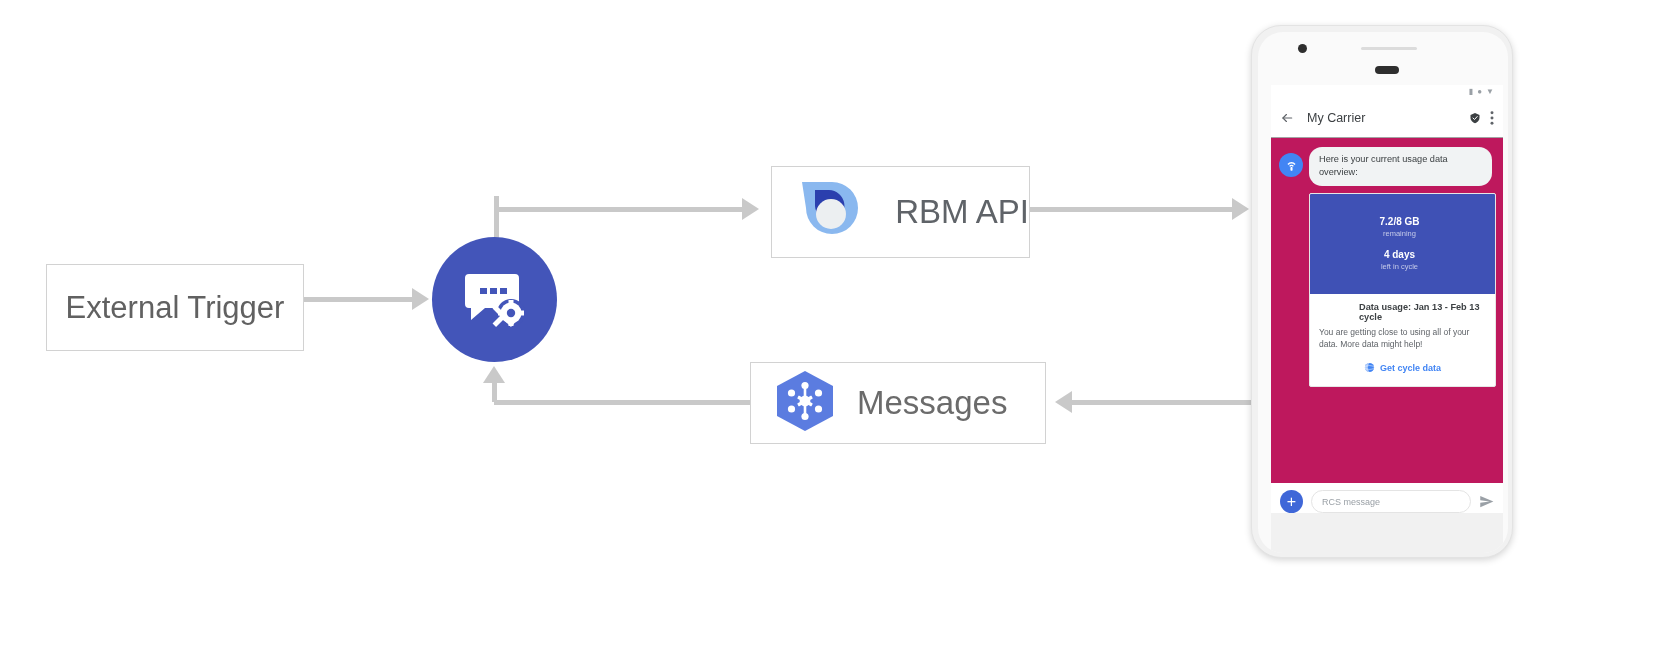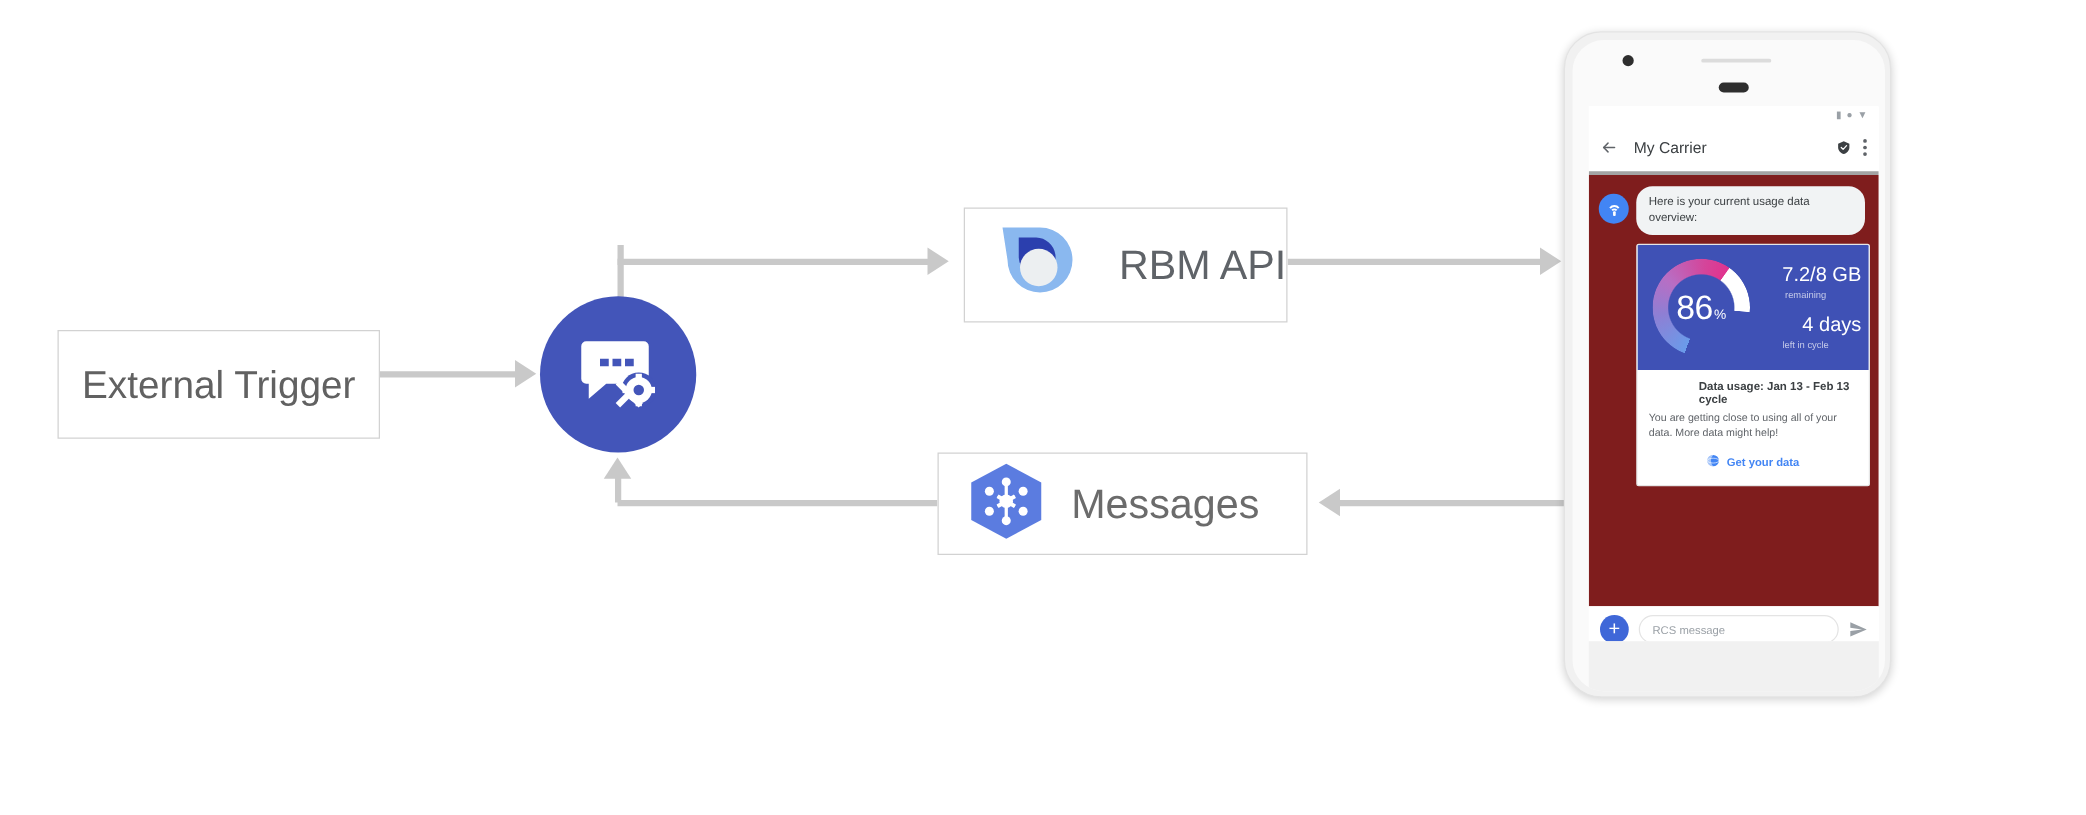--- a/index.html
+++ b/index.html
@@ -179,35 +179,35 @@
   }
   .status-ico { color: #9aa0a6; font-size: 8px; line-height: 8px; }
 
   
   #app-bar {
     height: 38px;
     display: flex;
     align-items: center;
     padding: 0 9px;
     background: #ffffff;
-    border-bottom: 3px solid #a3a3a3;
+    border-bottom: 1px solid #a3a3a3;
   }
   #app-bar-title {
     flex: 1;
     font-size: 12.5px;
     color: #3c4043;
     margin-left: 13px;
     white-space: nowrap;
   }
   .appbar-icon { color: #5f6368; display: flex; align-items: center; }
 
   
   #conversation {
     padding: 9px 8px 0 8px;
-    background: #7f1d1d;
+    background: #be185d;
     height: 345px;
     box-sizing: border-box;
   }
   #bot-row { display: flex; align-items: flex-start; gap: 6px; }
   #bot-avatar {
     width: 24px; height: 24px;
     border-radius: 50%;
     background: #4285f4;
     flex: 0 0 auto;
     display: flex; align-items: center; justify-content: center;
@@ -274,21 +274,21 @@
   }
   #gauge-number { font-size: 27px; font-weight: 300; letter-spacing: -0.5px; }
   #gauge-unit { font-size: 11px; font-weight: 300; margin-left: 1px; }
 
   #card-stats {
     flex: 1;
     text-align: center;
     color: #ffffff;
     padding-right: 6px;
   }
-  .stat-main { font-size: 16px; font-weight: normal; line-height: 1.2; text-align: right; }
+  .stat-main { font-size: 10px; font-weight: bold; line-height: 1.2; }
   .stat-sub  { font-size: 7.5px; color: #c5cae9; margin-top: 1px; }
   .stat-block + .stat-block { margin-top: 11px; }
 
   #card-text { padding: 8px 9px 3px 9px; }
   #card-title {
     font-size: 9.2px;
     font-weight: bold;
     color: #3c4043;
     margin-bottom: 4px;
     padding-left: 40px;
@@ -487,27 +487,20 @@
                 <path d="M5.5 9.5 a8.5 8.5 0 0 1 13 0 l-1.9 1.6 a6 6 0 0 0 -9.2 0 z"></path>
                 <path d="M8.2 12.6 a5 5 0 0 1 7.6 0 l-1.8 1.5 a2.7 2.7 0 0 0 -4 0 z"></path>
                 <rect x="10.3" y="14.5" width="3.4" height="6" rx="1.2"></rect>
               </svg>
             </div>
             <div id="bot-bubble">Here is your current usage data overview:</div>
           </div>
 
           <div id="rich-card">
             <div id="card-graphic">
-              <div id="gauge-wrap">
-                <div id="gauge-ring"></div>
-                <div id="gauge-value">
-                  <span id="gauge-number">86</span>
-                  <span id="gauge-unit">%</span>
-                </div>
-              </div>
               <div id="card-stats">
                 <div class="stat-block">
                   <div class="stat-main">7.2/8 GB</div>
                   <div class="stat-sub">remaining</div>
                 </div>
                 <div class="stat-block">
                   <div class="stat-main">4 days</div>
                   <div class="stat-sub">left in cycle</div>
                 </div>
               </div>
@@ -519,21 +512,21 @@
             </div>
 
             <div id="card-action">
               <span>
                 <svg width="11" height="11" viewBox="0 0 24 24">
                   <circle cx="12" cy="12" r="10" fill="#4285f4"></circle>
                   <path d="M12 2 a10 10 0 0 0 0 20 a15 15 0 0 1 0 -20 z" fill="#ffffff" opacity="0.55"></path>
                   <ellipse cx="12" cy="12" rx="10" ry="4.2" fill="none" stroke="#ffffff" stroke-width="1.1"></ellipse>
                 </svg>
               </span>
-              <span id="card-action-label">Get your data</span>
+              <span id="card-action-label">Get cycle data</span>
             </div>
           </div>
         </div>
 
         <div id="composer">
           <div id="composer-plus">+</div>
           <div id="composer-field">
             <span id="composer-placeholder">RCS message</span>
           </div>
           <span id="composer-send">

